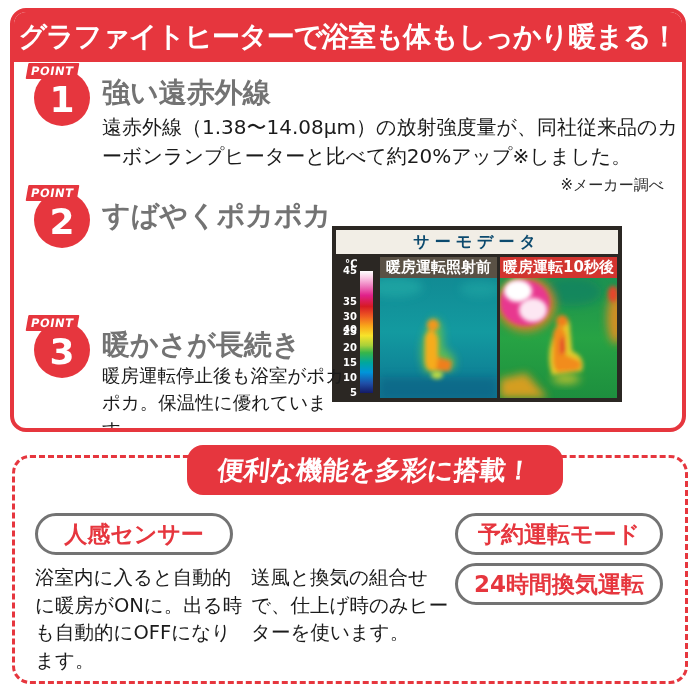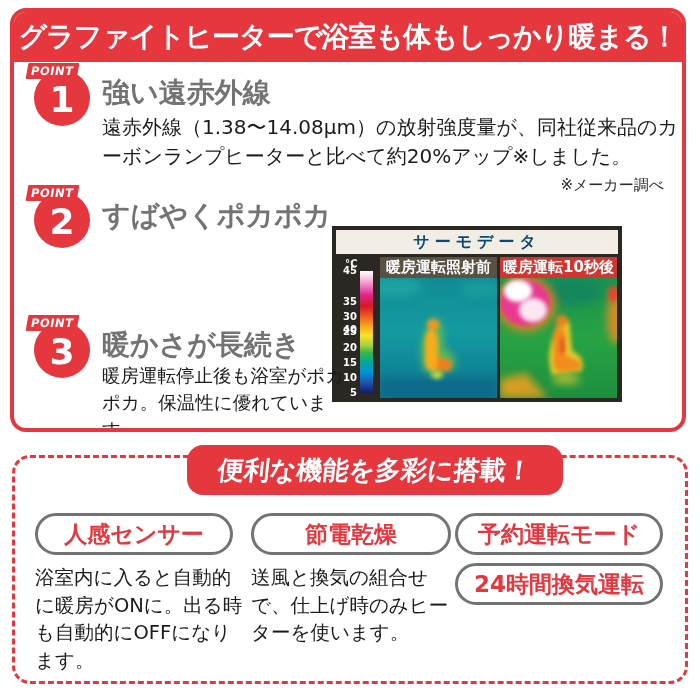--- a/index.html
+++ b/index.html
@@ -169,21 +169,20 @@
     <div class="point-heading" style="left:88px; top:314px;">暖かさが長続き</div>
     <div class="point-body" style="left:88px; top:351px; width:252px; font-size:18.5px;">暖房運転停止後も浴室がポカポカ。保温性に優れています。</div>
   </div>
 
   <div class="feature-box">
     <div class="ribbon">
       <span>便利な機能を多彩に搭載！</span>
     </div>
 
     <div class="pill" style="left:20px; top:55px; width:198px;">人感センサー</div>
-    <div class="pill" style="left:236px; top:55px; width:200px;">節電乾燥</div>
     <div class="pill" style="left:440px; top:55px; width:208px;">予約運転モード</div>
     <div class="pill" style="left:440px; top:105px; width:208px;">24時間換気運転</div>
 
     <div class="feature-desc" style="left:236px; top:106px; width:208px;">送風と換気の組合せで、仕上げ時のみヒーターを使います。</div>
     <div class="feature-desc" style="left:20px; top:106px; width:212px;">浴室内に入ると自動的に暖房がONに。出る時も自動的にOFFになります。</div>
   </div>
 
 </div>
 
 </body></html>

